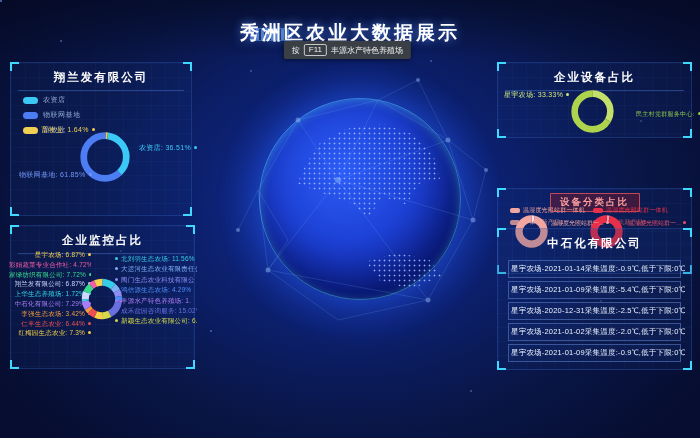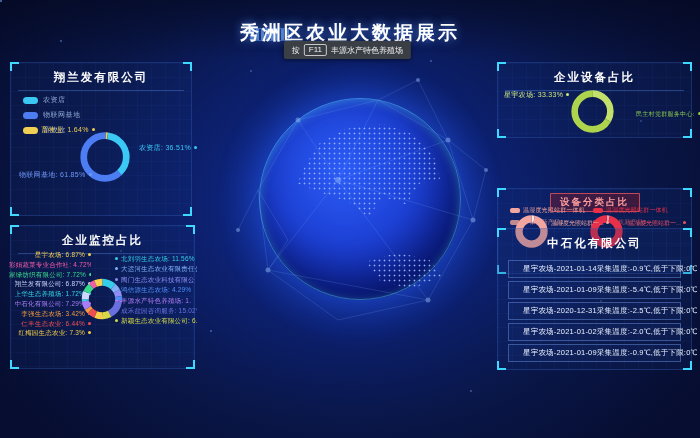--- a/index.html
+++ b/index.html
@@ -87,21 +87,21 @@
   .mini-legend{position:absolute;display:flex;flex-direction:column;gap:3px;}
   #p4 .ml-a{left:12px;top:17px;} #p4 .ml-b{left:95px;top:17px;}
   .ml-row{display:flex;align-items:center;gap:3px;}
   .msw{width:10px;height:5px;border-radius:2px;}
   .ml-t{font-size:6px;letter-spacing:.2px;}
   #p4 .co4{position:absolute;font-size:6px;white-space:nowrap;}
   #p4 .co4::after{content:'';display:inline-block;width:3px;height:3px;border-radius:50%;background:currentColor;margin-left:2px;vertical-align:1px;}
   #p4 .co4.a{left:53px;top:30px;} #p4 .co4.b{left:130px;top:30px;}
   
   .alarm-list{margin-top:4px;}
-  .alarm-row{margin:3px 10px;padding:3px 14px;border:1px solid rgba(110,152,232,.45);background:rgba(28,58,128,.18);
+  .alarm-row{margin:3px 10px;padding:3px 2px;border:1px solid rgba(110,152,232,.45);background:rgba(28,58,128,.18);
     color:#e9f1ff;font-size:7.5px;text-align:center;white-space:nowrap;letter-spacing:.2px;}
 </style>
 </head>
 <body>
 
 <div class="stage">
   <div class="topband"></div>
 
   <div class="glow"></div>
   <div class="globe">

